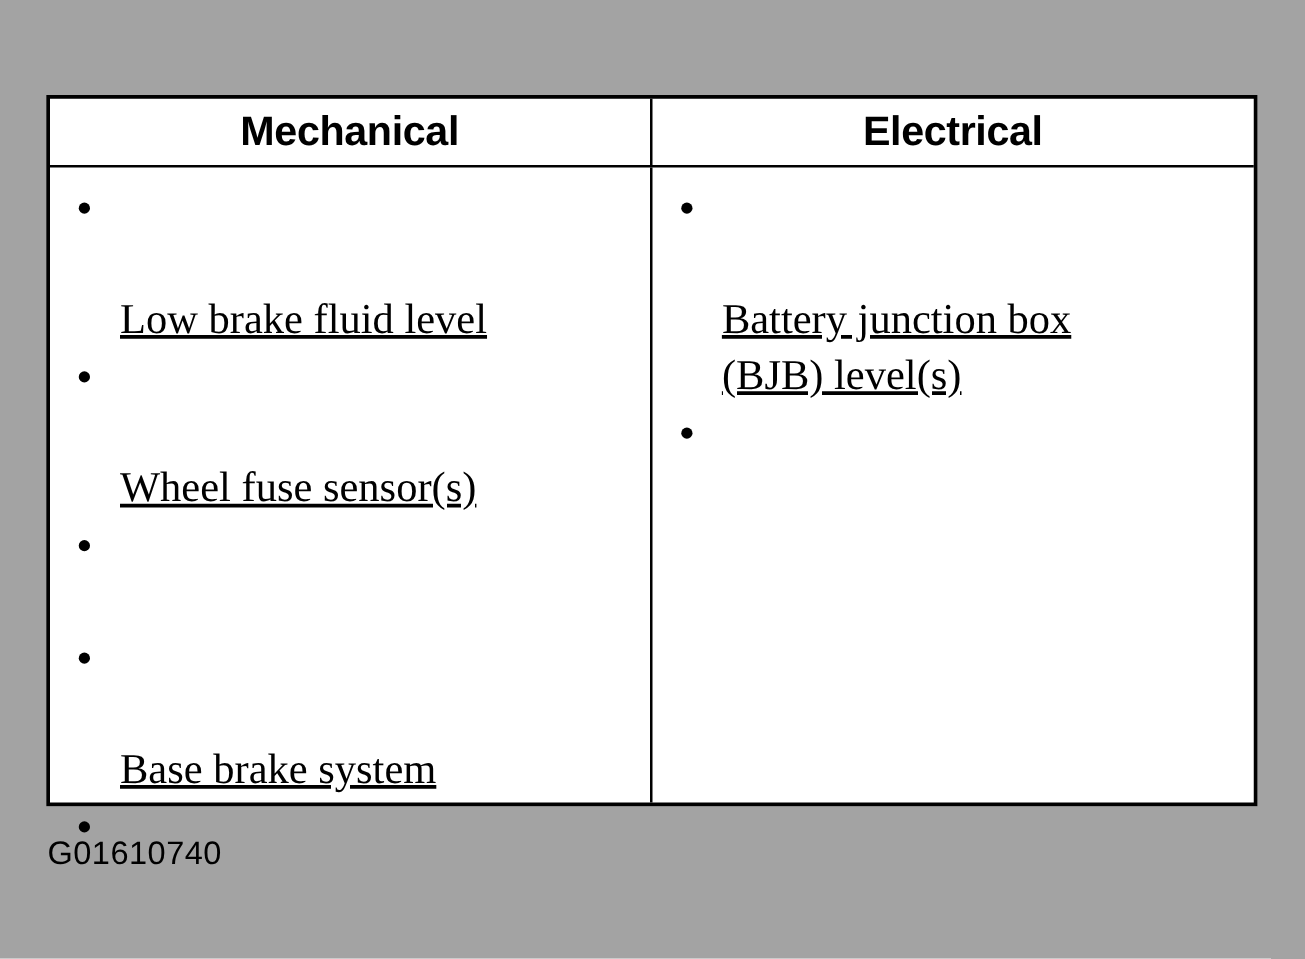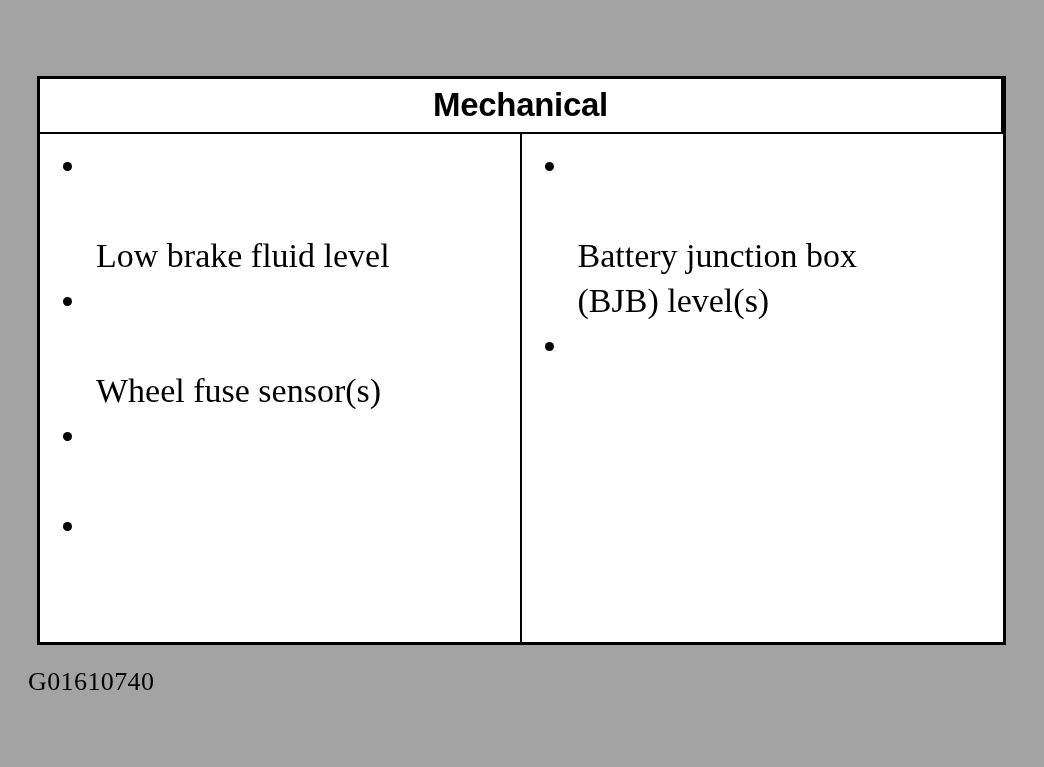--- a/index.html
+++ b/index.html
@@ -69,20 +69,21 @@
   .table-body {
     display: flex;
     flex: 1 1 auto;
     min-height: 0;
   }
 
   .body-cell {
     flex: 1 1 50%;
     box-sizing: border-box;
     padding: 9px 10px 0 10px;
+    text-decoration: underline;
   }
 
   .body-cell.col-left {
     border-right: 2px solid #000000;
   }
 
   .bullet-list {
     list-style: none;
     margin: 0;
     padding: 0;
@@ -103,54 +104,59 @@
     top: 19px;
     width: 9px;
     height: 9px;
     background: #000000;
     border-radius: 50%;
   }
 
   
   .figure-caption {
     position: absolute;
-    left: 28px;
+    left: 38px;
     top: 667px;
-    font-family: Liberation Serif, serif;
+    font-family: Liberation Sans, sans-serif;
     font-size: 26px;
     line-height: 30px;
     letter-spacing: 0.4px;
     color: #000000;
   }
 </style>
 </head>
 <body>
 
 <div class="page">
 
   <div class="causes-table">
 
     <div class="table-head">
       <div class="head-cell col-left">Mechanical</div>
+      <div class="head-cell col-right">Electrical</div>
     </div>
 
     <div class="table-body">
 
       <div class="body-cell col-left">
         <ul class="bullet-list">
           <li>
             <span class="bullet-dot"></span>
             <span>Low brake fluid level</span>
           </li>
           <li>
             <span class="bullet-dot"></span>
             <span>Wheel fuse sensor(s)</span>
           </li>
           <li>
             <span class="bullet-dot"></span>
+          </li>
+          <li>
+            <span class="bullet-dot"></span>
+            <span>Base brake system</span>
           </li>
           <li>
             <span class="bullet-dot"></span>
             
           </li>
         </ul>
       </div>
 
       <div class="body-cell col-right">
         <ul class="bullet-list">

